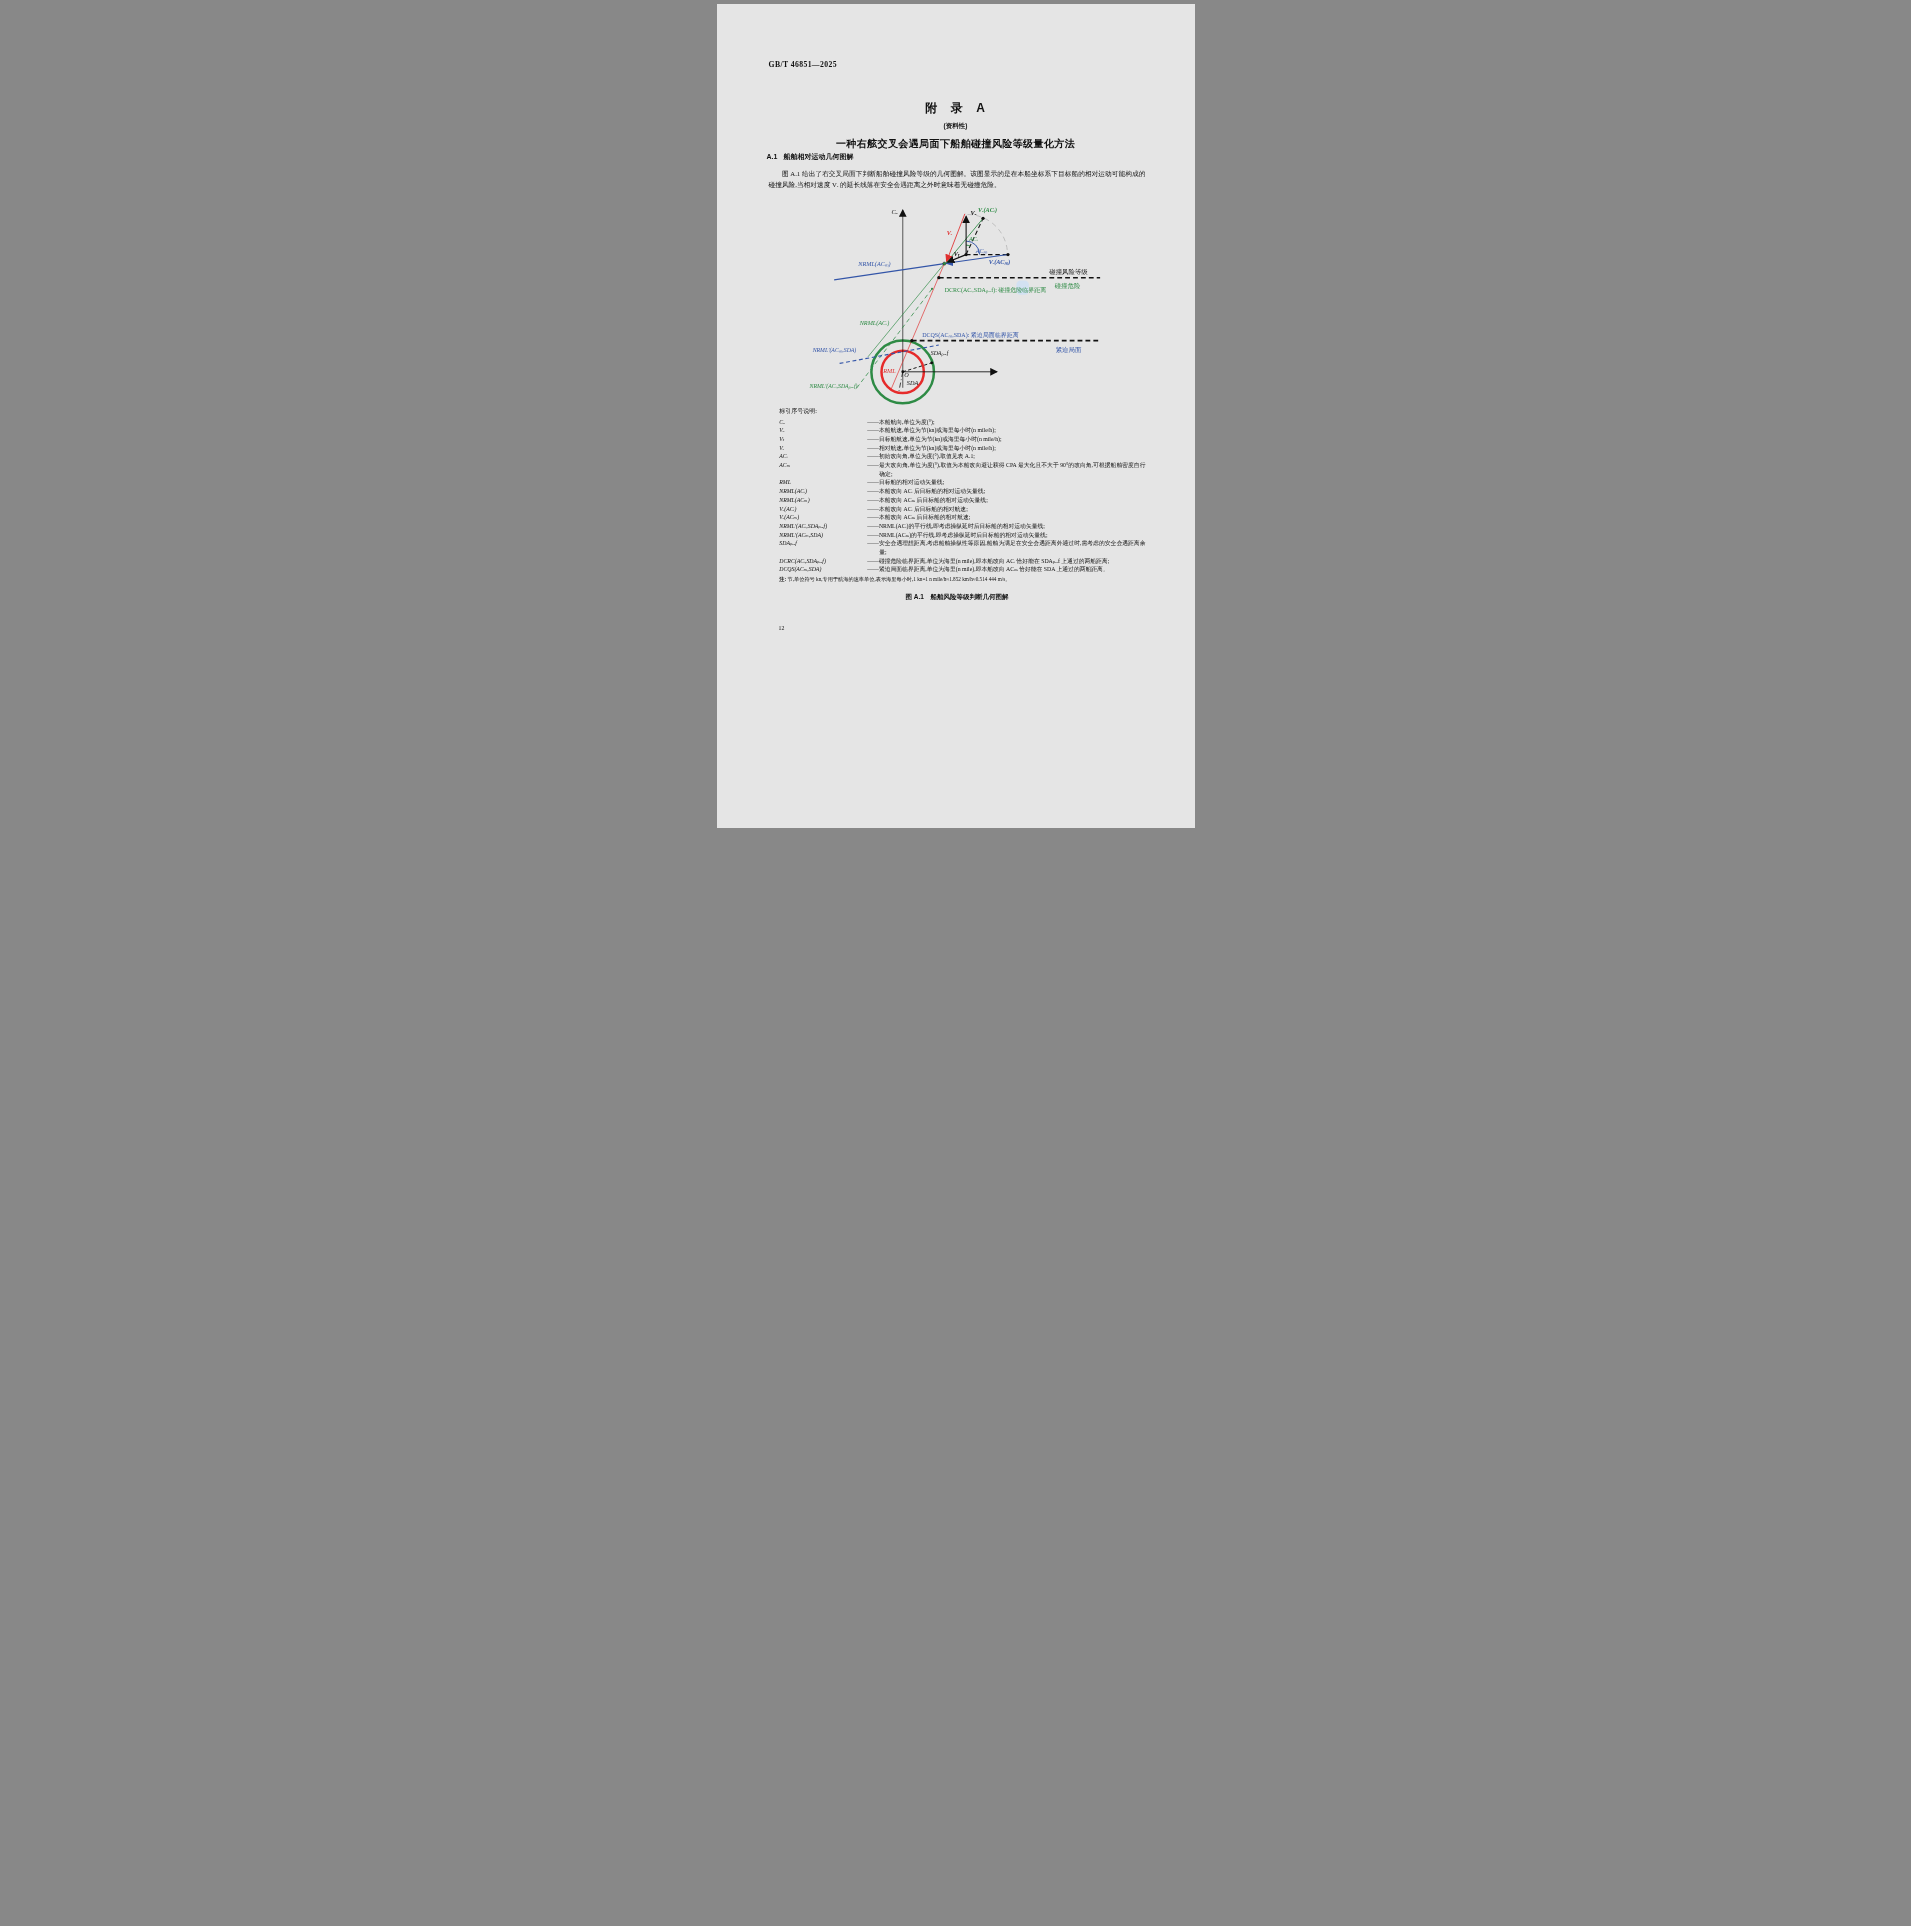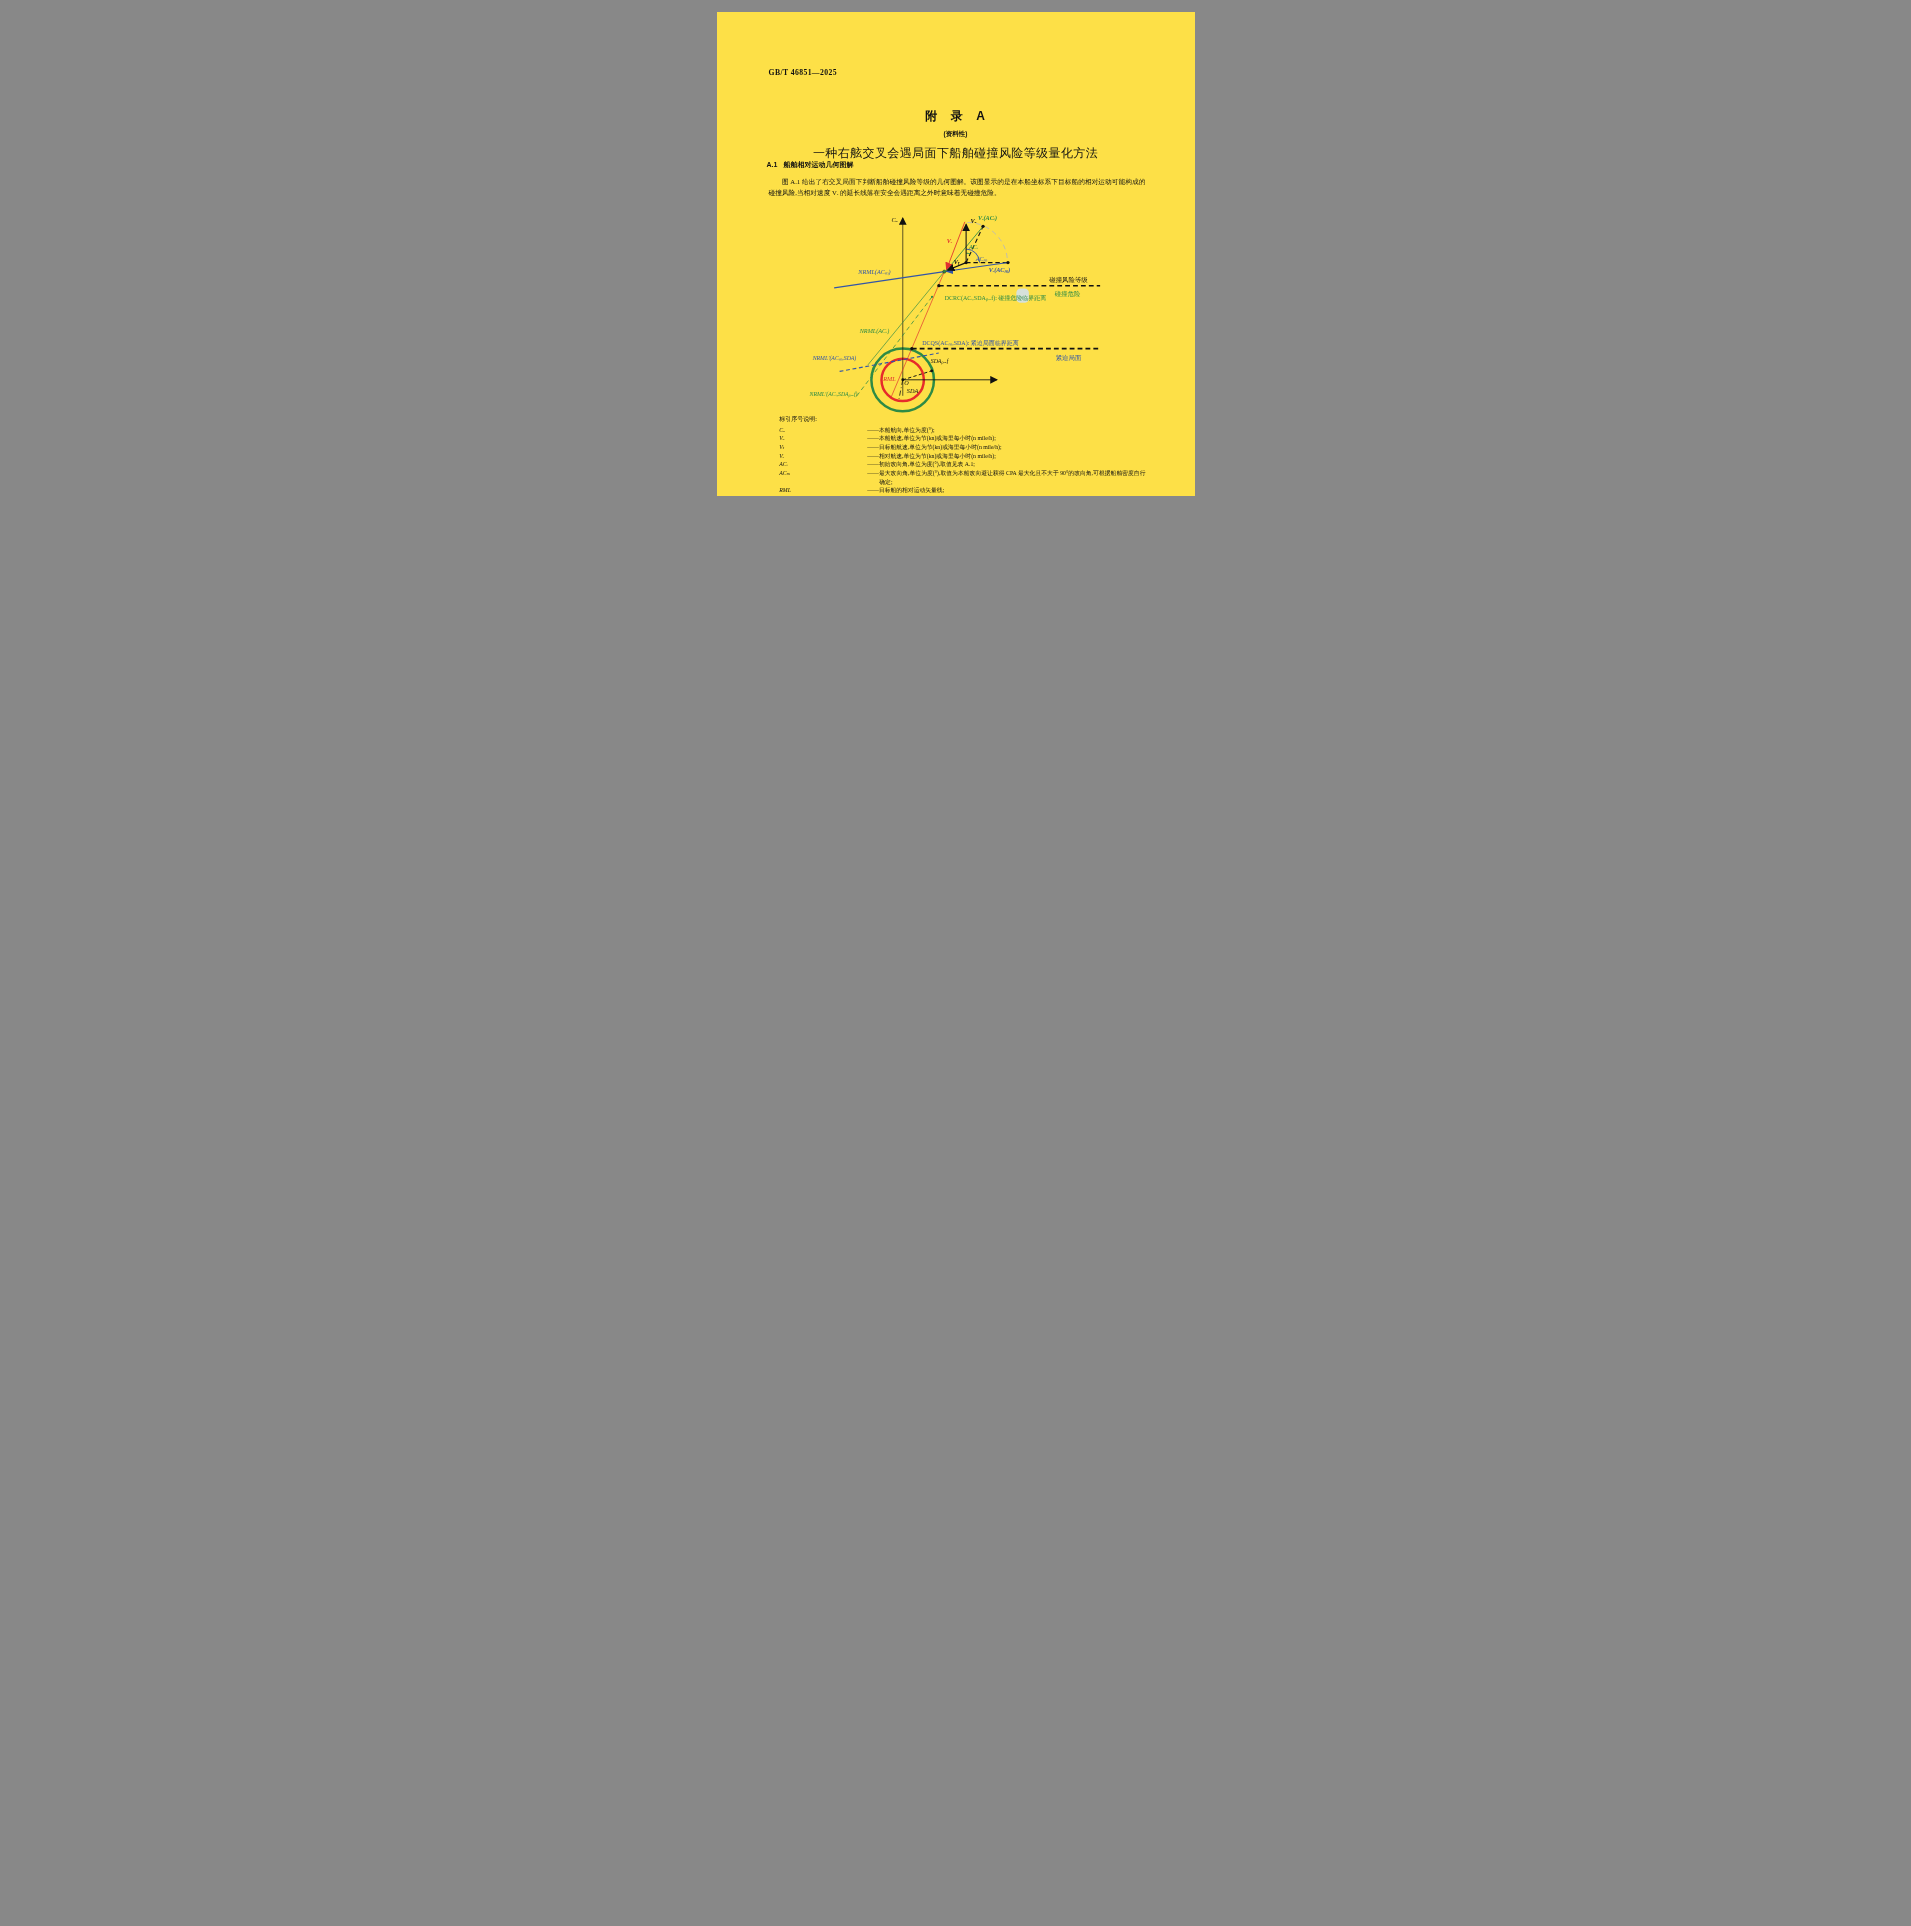--- a/index.html
+++ b/index.html
@@ -1,33 +1,33 @@
 <!DOCTYPE html>
 <html style="font-size:6.2px"><head>
 <meta charset="utf-8">
 <style>
   html,body{margin:0;padding:0;background:#888;}
   .page{
     position:relative;
-    width:478px;height:484px;
-    margin:12px auto;
-    background:#fde047;
+    width:478px;height:824px;
+    margin:4px auto;
+    background:#e5e5e5;
     font-family:"Liberation Serif","DejaVu Serif",serif;
     color:#111;
     overflow:hidden;
   }
   .doc-code{
     position:absolute;left:52px;top:56px;
     font-size:7.7px;font-weight:bold;letter-spacing:0.4px;
     font-family:"Liberation Serif",serif;
   }
   .title-block{position:absolute;left:0;top:96px;width:478px;text-align:center;}
   .appendix-title{font-size:12px;font-weight:bold;font-family:"Liberation Sans",sans-serif;letter-spacing:0.8px;}
   .appendix-sub{font-size:6.5px;font-weight:bold;font-family:"Liberation Sans",sans-serif;margin-top:4.6px;}
-  .method-title{font-size:12px;font-weight:normal;font-family:"Liberation Sans",sans-serif;margin-top:6.2px;letter-spacing:0.4px;}
+  .method-title{font-size:10px;font-weight:bold;font-family:"Liberation Sans",sans-serif;margin-top:6.2px;letter-spacing:0.4px;}
   .section-heading{
     position:absolute;left:50px;top:148px;
     font-size:7px;font-weight:bold;font-family:"Liberation Sans",sans-serif;
   }
   .section-heading .sec-no{margin-right:6.2px;}
   .intro{
     position:absolute;left:52px;top:165px;width:377px;
     font-size:6.7px;line-height:10.8px;text-align:justify;text-indent:2em;
   }
   

